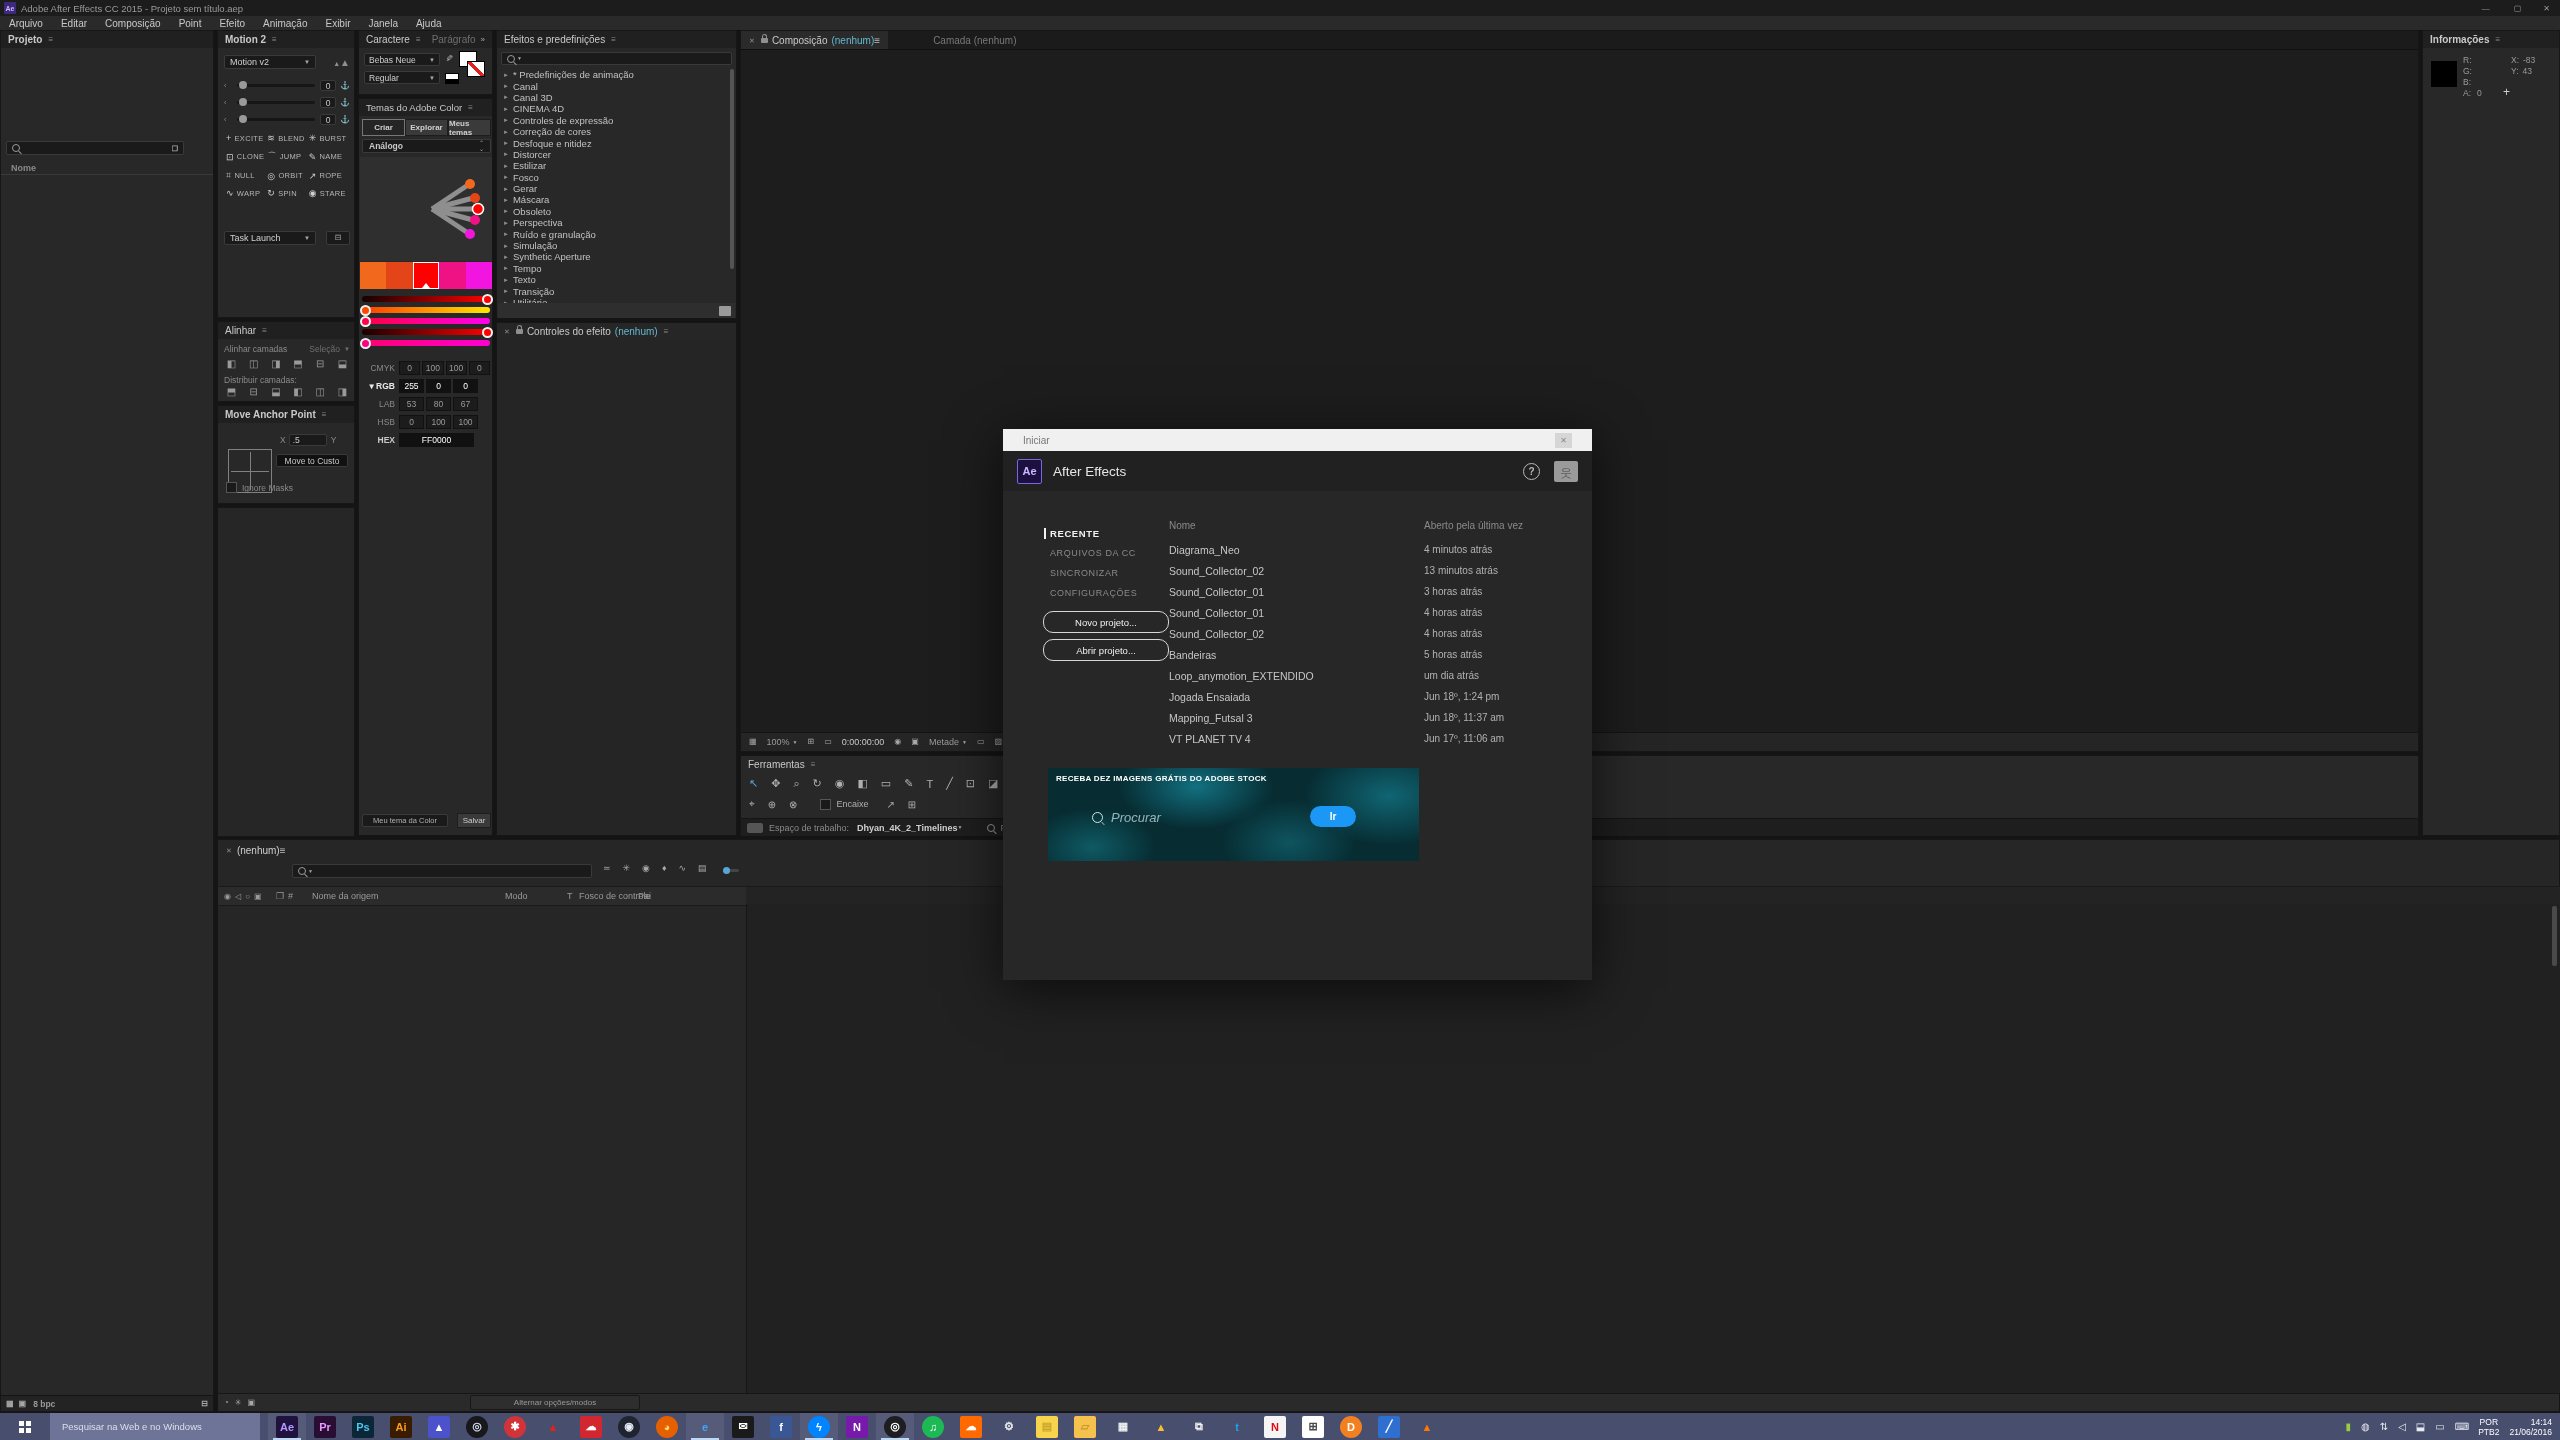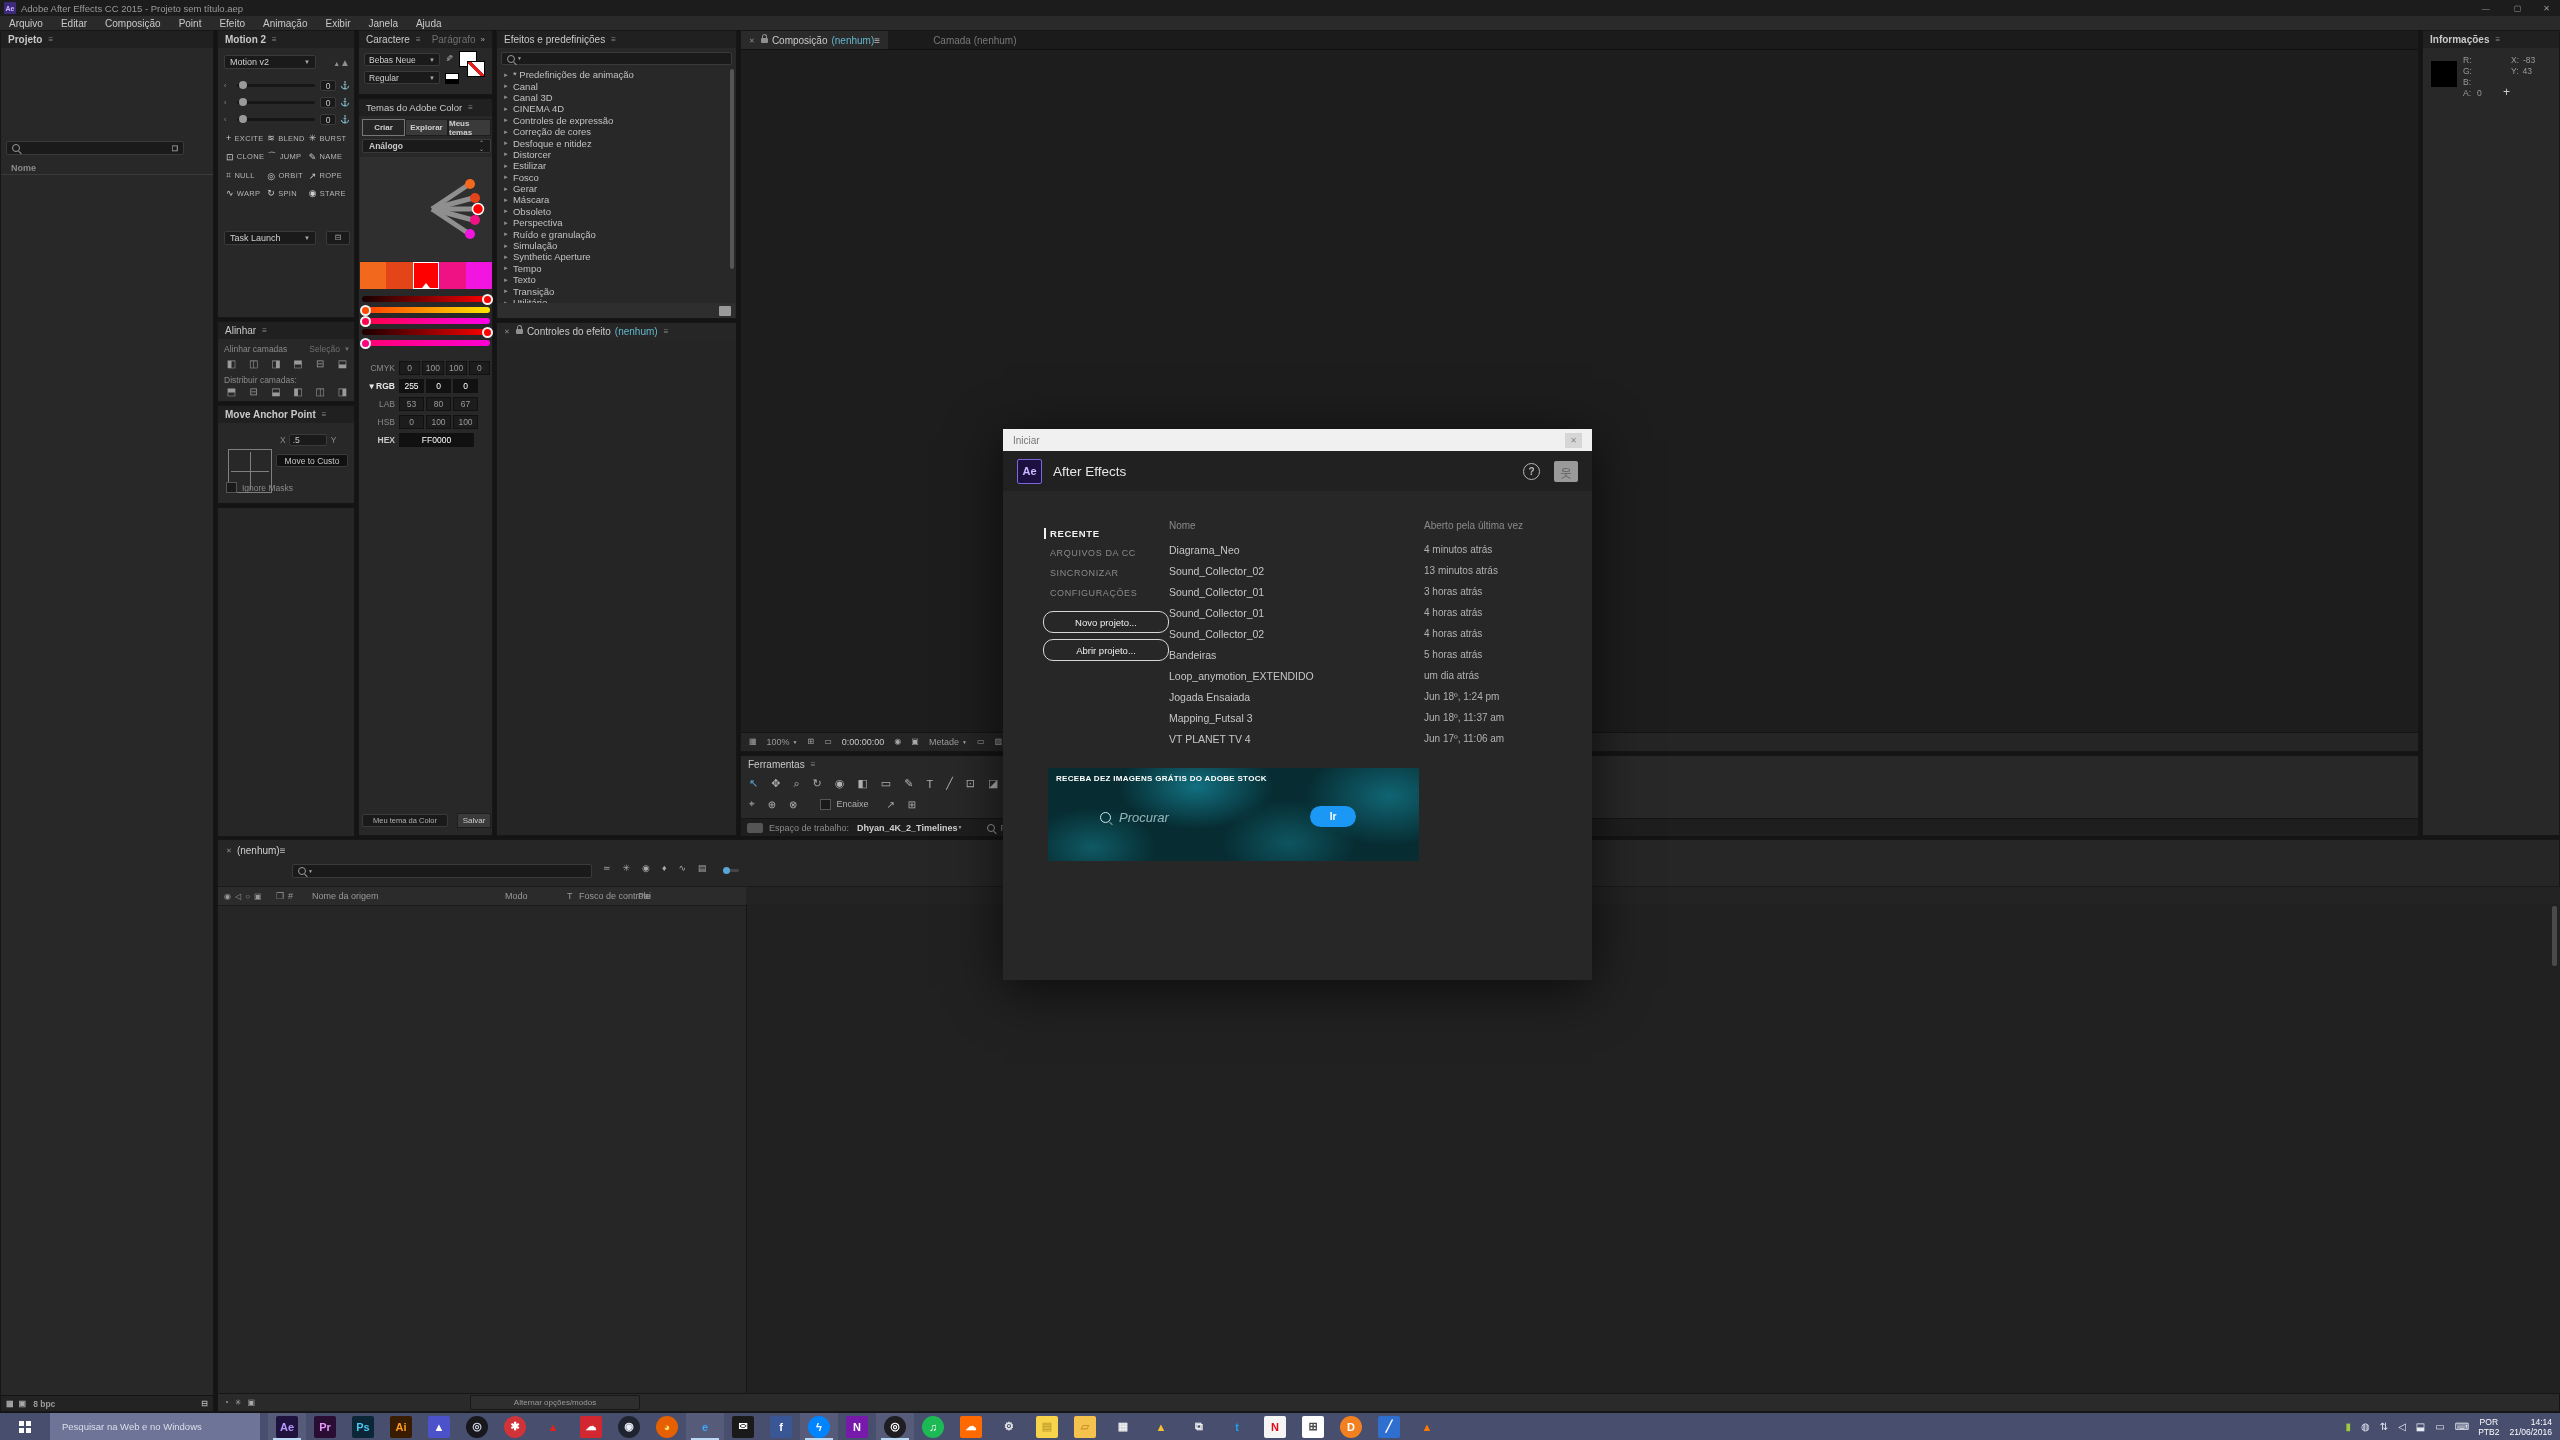--- a/index.html
+++ b/index.html
@@ -672,21 +672,21 @@
 
     <div class="abs row" style="left:0;top:553px;width:2341px;height:18px;background:#2a2a2a;border-top:1px solid #161616;padding:0 6px;box-sizing:border-box;">
       <span class="ic" style="font-size:8px;margin-right:6px;">◔</span>
       <span class="ic" style="font-size:8px;margin-right:6px;">✳</span>
       <span class="ic" style="font-size:8px;">▣</span>
       <span style="position:absolute;left:252px;width:168px;height:13px;background:#2e2e2e;border:1px solid #171717;border-radius:2px;display:flex;align-items:center;justify-content:center;color:#9a9a9a;font-size:8px;">Alternar opções/modos</span>
     </div>
   </div>
 
   <div class="abs" style="left:1003px;top:429px;width:589px;height:551px;box-shadow:0 10px 50px rgba(0,0,0,.65);">
-    <div class="row" style="height:22px;background:#f0f0f0;padding:0 10px;">
+    <div class="row" style="height:22px;background:#f0f0f0;padding:0 20px;">
       <span style="color:#777;font-size:10px;">Iniciar</span>
       <span style="flex:1"></span>
       <span style="width:17px;height:15px;background:#d6d6d6;color:#888;font-size:8px;display:flex;align-items:center;justify-content:center;">✕</span>
     </div>
     <div class="row" style="height:40px;background:#212121;padding:0 14px;">
       <span style="width:23px;height:23px;background:#1c1040;border:1px solid #7c66d9;border-radius:2px;color:#cbb8ff;font-size:11px;font-weight:bold;display:flex;align-items:center;justify-content:center;">Ae</span>
       <span style="color:#e6e6e6;font-size:13.5px;margin-left:11px;">After Effects</span>
       <span style="flex:1"></span>
       <span style="width:15px;height:15px;border:1.5px solid #b8b8b8;border-radius:50%;color:#b8b8b8;font-size:10px;font-weight:bold;display:flex;align-items:center;justify-content:center;">?</span>
       <span style="width:24px;height:21px;background:#9a9a9a;border-radius:2px;margin-left:14px;color:#5f5f5f;font-size:12px;display:flex;align-items:flex-end;justify-content:center;overflow:hidden;">웃</span>
@@ -762,21 +762,21 @@
         </div>
 
       <div class="abs" style="left:45px;top:277px;width:371px;height:93px;overflow:hidden;
            background:
              radial-gradient(ellipse 90px 55px at 12% 85%, #0f5a64 0%, rgba(15,90,100,0) 70%),
              radial-gradient(ellipse 110px 60px at 40% 20%, #127080 0%, rgba(18,112,128,0) 70%),
              radial-gradient(ellipse 95px 60px at 65% 80%, #0e5560 0%, rgba(14,85,96,0) 70%),
              radial-gradient(ellipse 120px 70px at 92% 30%, #106573 0%, rgba(16,101,115,0) 70%),
              #072d33;">
         <span style="position:absolute;left:8px;top:6px;color:#fff;font-size:8px;font-weight:bold;letter-spacing:.3px;">RECEBA DEZ IMAGENS GRÁTIS DO ADOBE STOCK</span>
-        <span class="row" style="position:absolute;left:52px;top:42px;gap:8px;">
+        <span class="row" style="position:absolute;left:44px;top:42px;gap:8px;">
           <span class="mag" style="width:9px;height:9px;border-color:#cfe9ec;"></span>
           <span style="color:#bfe0e4;font-size:13px;font-style:italic;opacity:.75;">Procurar</span>
         </span>
         <span style="position:absolute;left:262px;top:38px;width:46px;height:21px;background:#1b98f5;border-radius:11px;color:#fff;font-size:10px;font-weight:bold;display:flex;align-items:center;justify-content:center;">Ir</span>
       </div>
     </div>
   </div>
 
   <div id="taskbar">
     <div style="width:50px;height:27px;display:flex;align-items:center;justify-content:center;">

